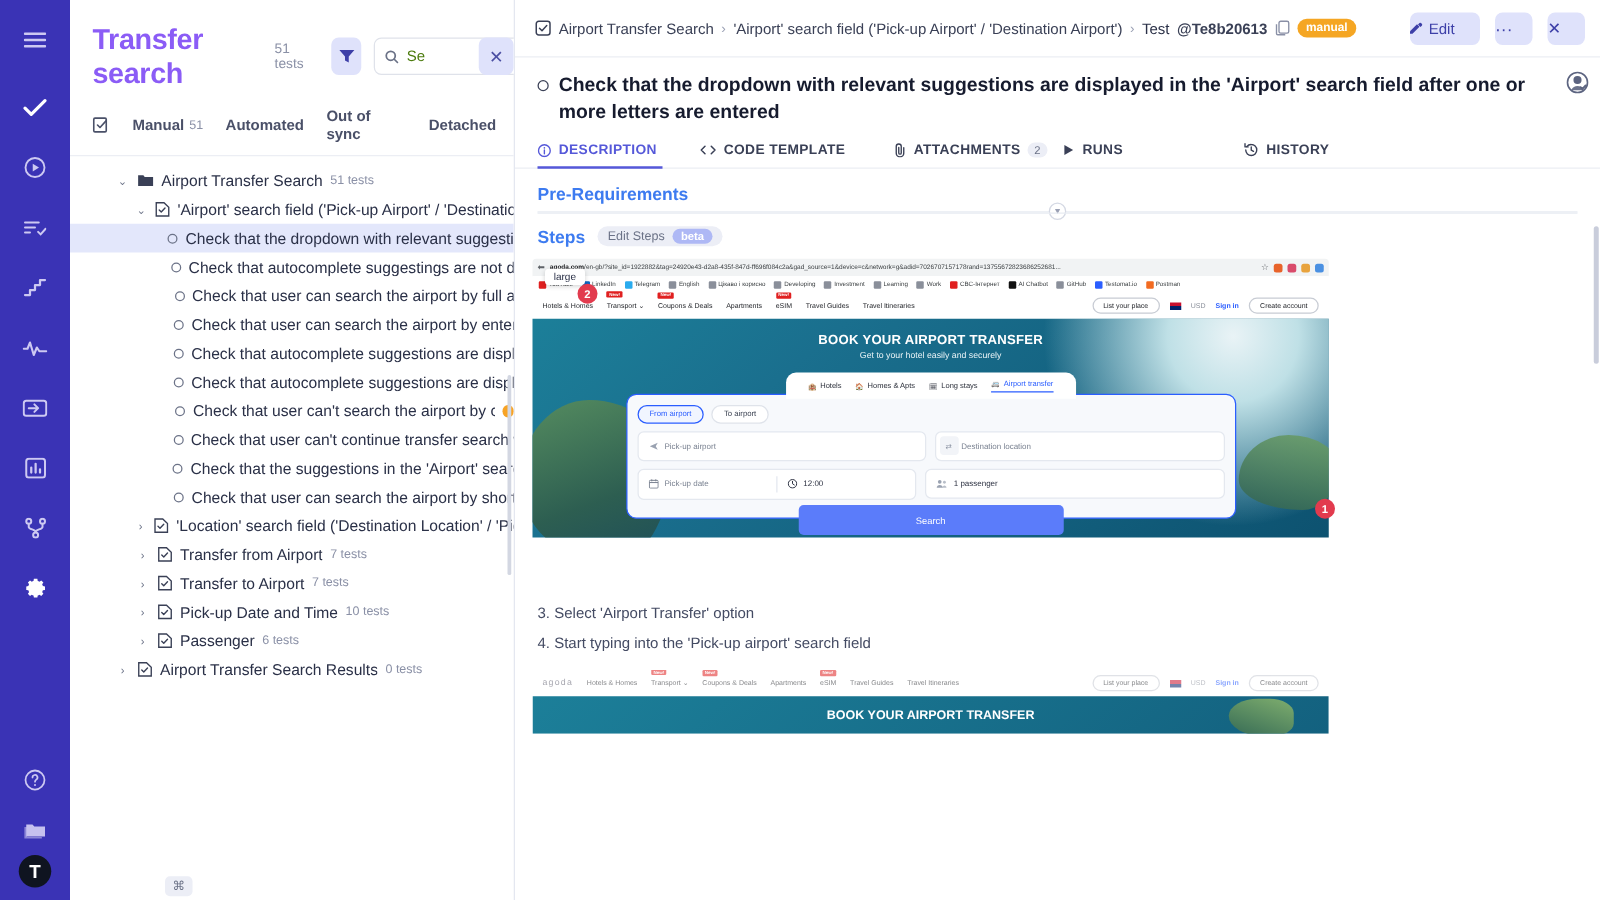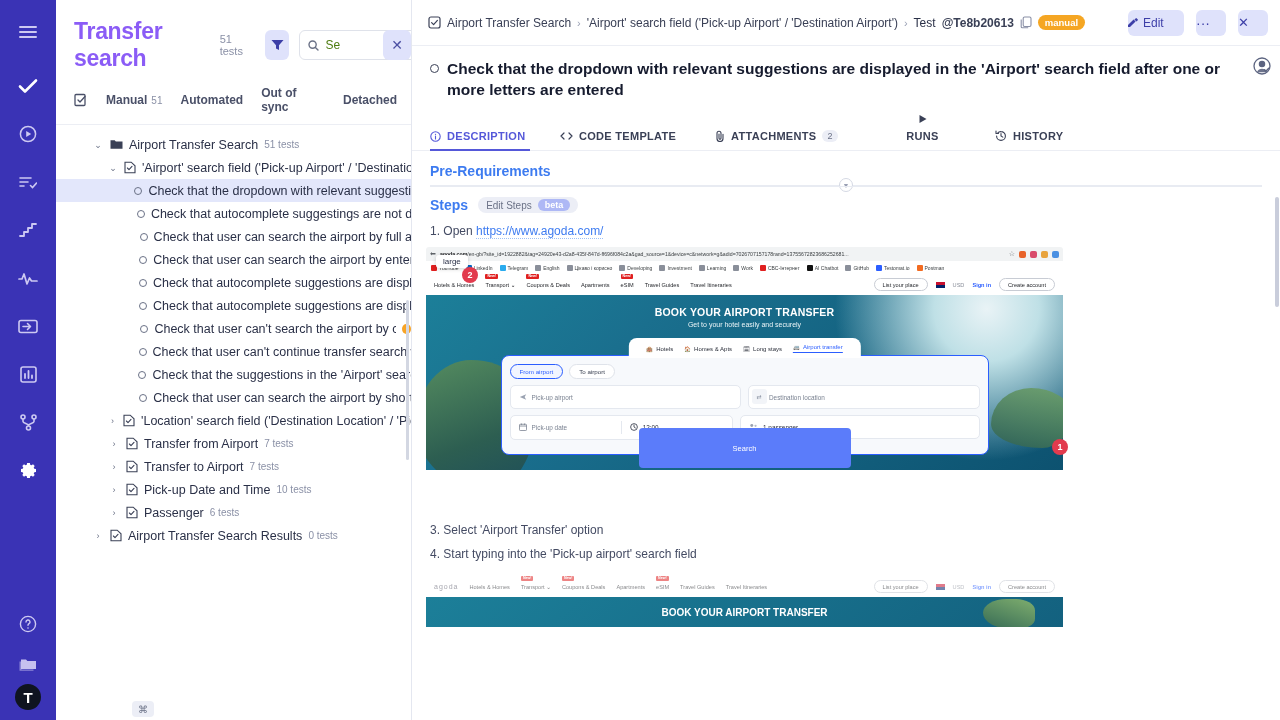--- a/index.html
+++ b/index.html
@@ -283,21 +283,21 @@
   .swap {
     position: absolute; left: 242px; top: 4px; width: 15px; height: 15px;
     background: #f2f4f8; border-radius: 3px; display: flex; align-items: center;
     justify-content: center; font-size: 6px; color: #8d95a4; z-index: 4; cursor: pointer;
   }
   .split { display: flex; flex: 1 1 0; background:#fff; border: 0.8px solid #e4e8ef; border-radius: 5px; }
   .split .half { flex: 1 1 0; height: 23px; display: flex; align-items: center; gap: 5px; padding: 0 8px; font-size: 6.4px; color: #7a8291; }
   .split .vline { width: 0.8px; background: #e4e8ef; margin: 5px 0; }
   .search-btn {
     position: absolute; left: 50%; transform: translateX(-50%); bottom: -14px;
-    width: 212px; height: 40px; background: #5b7cfa; color: #fff; border-radius: 4px;
+    width: 212px; height: 24px; background: #5b7cfa; color: #fff; border-radius: 4px;
     display: flex; align-items: center; justify-content: center; font-size: 7.5px;
     cursor: pointer; z-index: 5;
   }
 
   .tip-large {
     position: absolute; left: 10px; top: 8px; background: #fff; border-radius: 3px;
     padding: 2px 7px; font-size: 8px; color: #2a3047; box-shadow: 0 1px 4px rgba(0,0,0,.18); z-index: 9;
   }
   .marker {
     position: absolute; border-radius: 50%; color: #fff; font-weight: bold;
@@ -664,21 +664,21 @@
         </div>
         <div class="dtab" style="width: 135px;">
           <span class="ic">
             <svg width="10" height="12" viewBox="0 0 10 12" fill="none" stroke="currentColor" stroke-width="1.1" stroke-linecap="round">
               <path d="M8 4.2V8.5a3 3 0 01-6 0V3.2a2 2 0 014 0v5.1a1 1 0 01-2 0V4"></path>
             </svg>
           </span>
           <span>ATTACHMENTS</span>
           <span class="cnt2">2</span>
         </div>
-        <div class="dtab" style="width: 145px; flex-direction: column;">
+        <div class="dtab" style="width: 145px;">
           <span class="ic">
             <svg width="10" height="10" viewBox="0 0 10 10" fill="currentColor">
               <path d="M1.5 1l7 4-7 4z"></path>
             </svg>
           </span>
           <span>RUNS</span>
         </div>
         <div class="dtab" style="width: 120px;">
           <span class="ic">
             <svg width="12" height="12" viewBox="0 0 12 12" fill="none" stroke="currentColor" stroke-width="1.1">
@@ -700,24 +700,20 @@
       <div class="divider"></div>
 
       <div class="steps-head">
         <span class="t">Steps</span>
         <span class="edit-steps">
           <span>Edit Steps</span>
           <span class="beta">beta</span>
         </span>
       </div>
 
-      <div class="step-line">
-        <span>1.</span>
-        <span>Open </span><a>https://www.agoda.com/</a>
-      </div>
 
       <div class="shot">
         <div class="shot-chrome">
           <span style="color:#5f6368;font-size:7px;">⬅</span>
           <span class="chrome-url"><b>agoda.com</b><span>/en-gb/?site_id=1922882&amp;tag=24920e43-d2a8-435f-847d-ff696f084c2a&amp;gad_source=1&amp;device=c&amp;network=g&amp;adid=7026707157178rand=13755672823686252681...</span></span>
           <span style="font-size:7px;color:#5f6368;">☆</span>
           <span class="chrome-dot" style="background:#e8632a;"></span>
           <span class="chrome-dot" style="background:#d94b6b;"></span>
           <span class="chrome-dot" style="background:#e8a33d;"></span>
           <span class="chrome-dot" style="background:#4a90e2;"></span>

